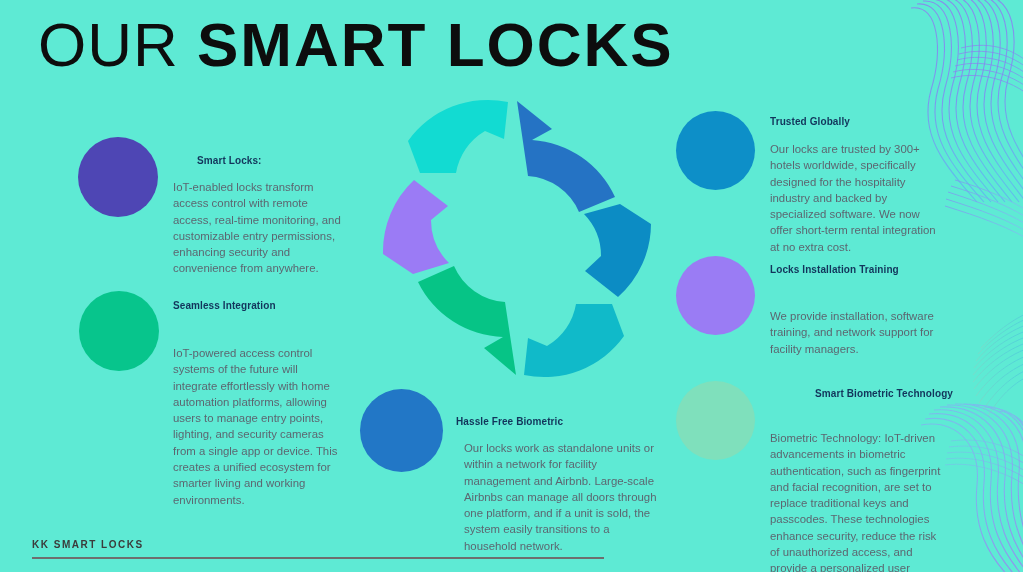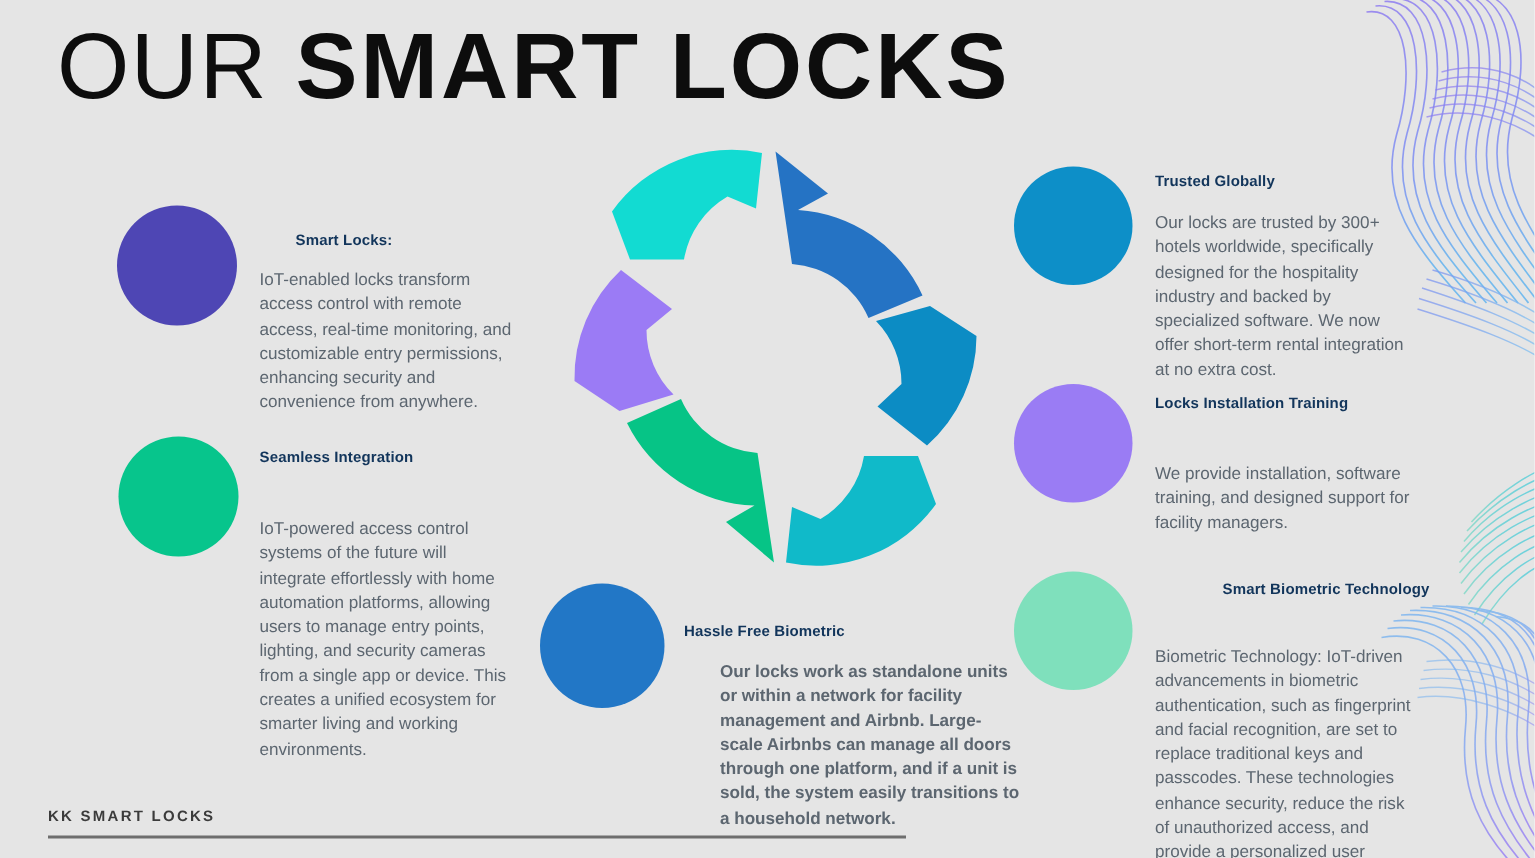--- a/index.html
+++ b/index.html
@@ -11,21 +11,21 @@
     height: 572px;
     background: #fbfbfb;
     font-family: "Liberation Sans", sans-serif;
     overflow: hidden;
     position: relative;
   }
   #page {
     position: relative;
     width: 1023px;
     height: 572px;
-    background: #e5e5e5;
+    background: #5eead4;
     overflow: hidden;
   }
 
   
   .deco {
     position: absolute;
     pointer-events: none;
   }
   .deco-tr { top: -6px; right: -6px; width: 120px; height: 210px; }
   .deco-mr { top: 178px; right: -12px; width: 100px; height: 240px; }
@@ -74,21 +74,21 @@
 
   #feat-seamless { left: 0; top: 0; }
   #feat-seamless .bullet { left: 79px;  top: 291px; width: 80px;  height: 80px; background: #07c58c; }
   #feat-seamless .f-head { left: 173px; top: 296px; width: 200px; }
   #feat-seamless .f-body { left: 173px; top: 345px; width: 168px; }
 
   
   #feat-hassle { left: 0; top: 0; }
   #feat-hassle .bullet { left: 360px; top: 389px; width: 83px;  height: 83px; background: #2277c6; }
   #feat-hassle .f-head { left: 456px; top: 412px; width: 230px; }
-  #feat-hassle .f-body { left: 480px; top: 440px; width: 200px; font-weight: bold; }
+  #feat-hassle .f-body { left: 464px; top: 440px; width: 200px; }
 
   
   #feat-trusted { left: 0; top: 0; }
   #feat-trusted .bullet { left: 676px; top: 111px; width: 79px; height: 79px; background: #0d8fc8; }
   #feat-trusted .f-head { left: 770px; top: 112px; width: 200px; }
   #feat-trusted .f-body { left: 770px; top: 141px; width: 174px; }
 
   #feat-training { left: 0; top: 0; }
   #feat-training .bullet { left: 676px; top: 256px; width: 79px; height: 79px; background: #9a7cf4; }
   #feat-training .f-head { left: 770px; top: 260px; width: 150px; }
@@ -271,21 +271,21 @@
 
   <div class="feature" id="feat-trusted">
     <div class="bullet"></div>
     <div class="f-head">Trusted Globally</div>
     <div class="f-body">Our locks are trusted by 300+ hotels worldwide, specifically designed for the hospitality industry and backed by specialized software. We now offer short-term rental integration at no extra cost.</div>
   </div>
 
   <div class="feature" id="feat-training">
     <div class="bullet"></div>
     <div class="f-head">Locks Installation Training</div>
-    <div class="f-body">We provide installation, software training, and designed support for facility managers.</div>
+    <div class="f-body">We provide installation, software training, and network support for facility managers.</div>
   </div>
 
   <div class="feature" id="feat-biometric">
     <div class="bullet"></div>
     <div class="f-head">Smart Biometric Technology</div>
     <div class="f-body">Biometric Technology: IoT-driven advancements in biometric authentication, such as fingerprint and facial recognition, are set to replace traditional keys and passcodes. These technologies enhance security, reduce the risk of unauthorized access, and provide a personalized user experience.</div>
   </div>
 
   <div class="footer-label">KK SMART LOCKS</div>
   <div class="footer-rule"></div>

